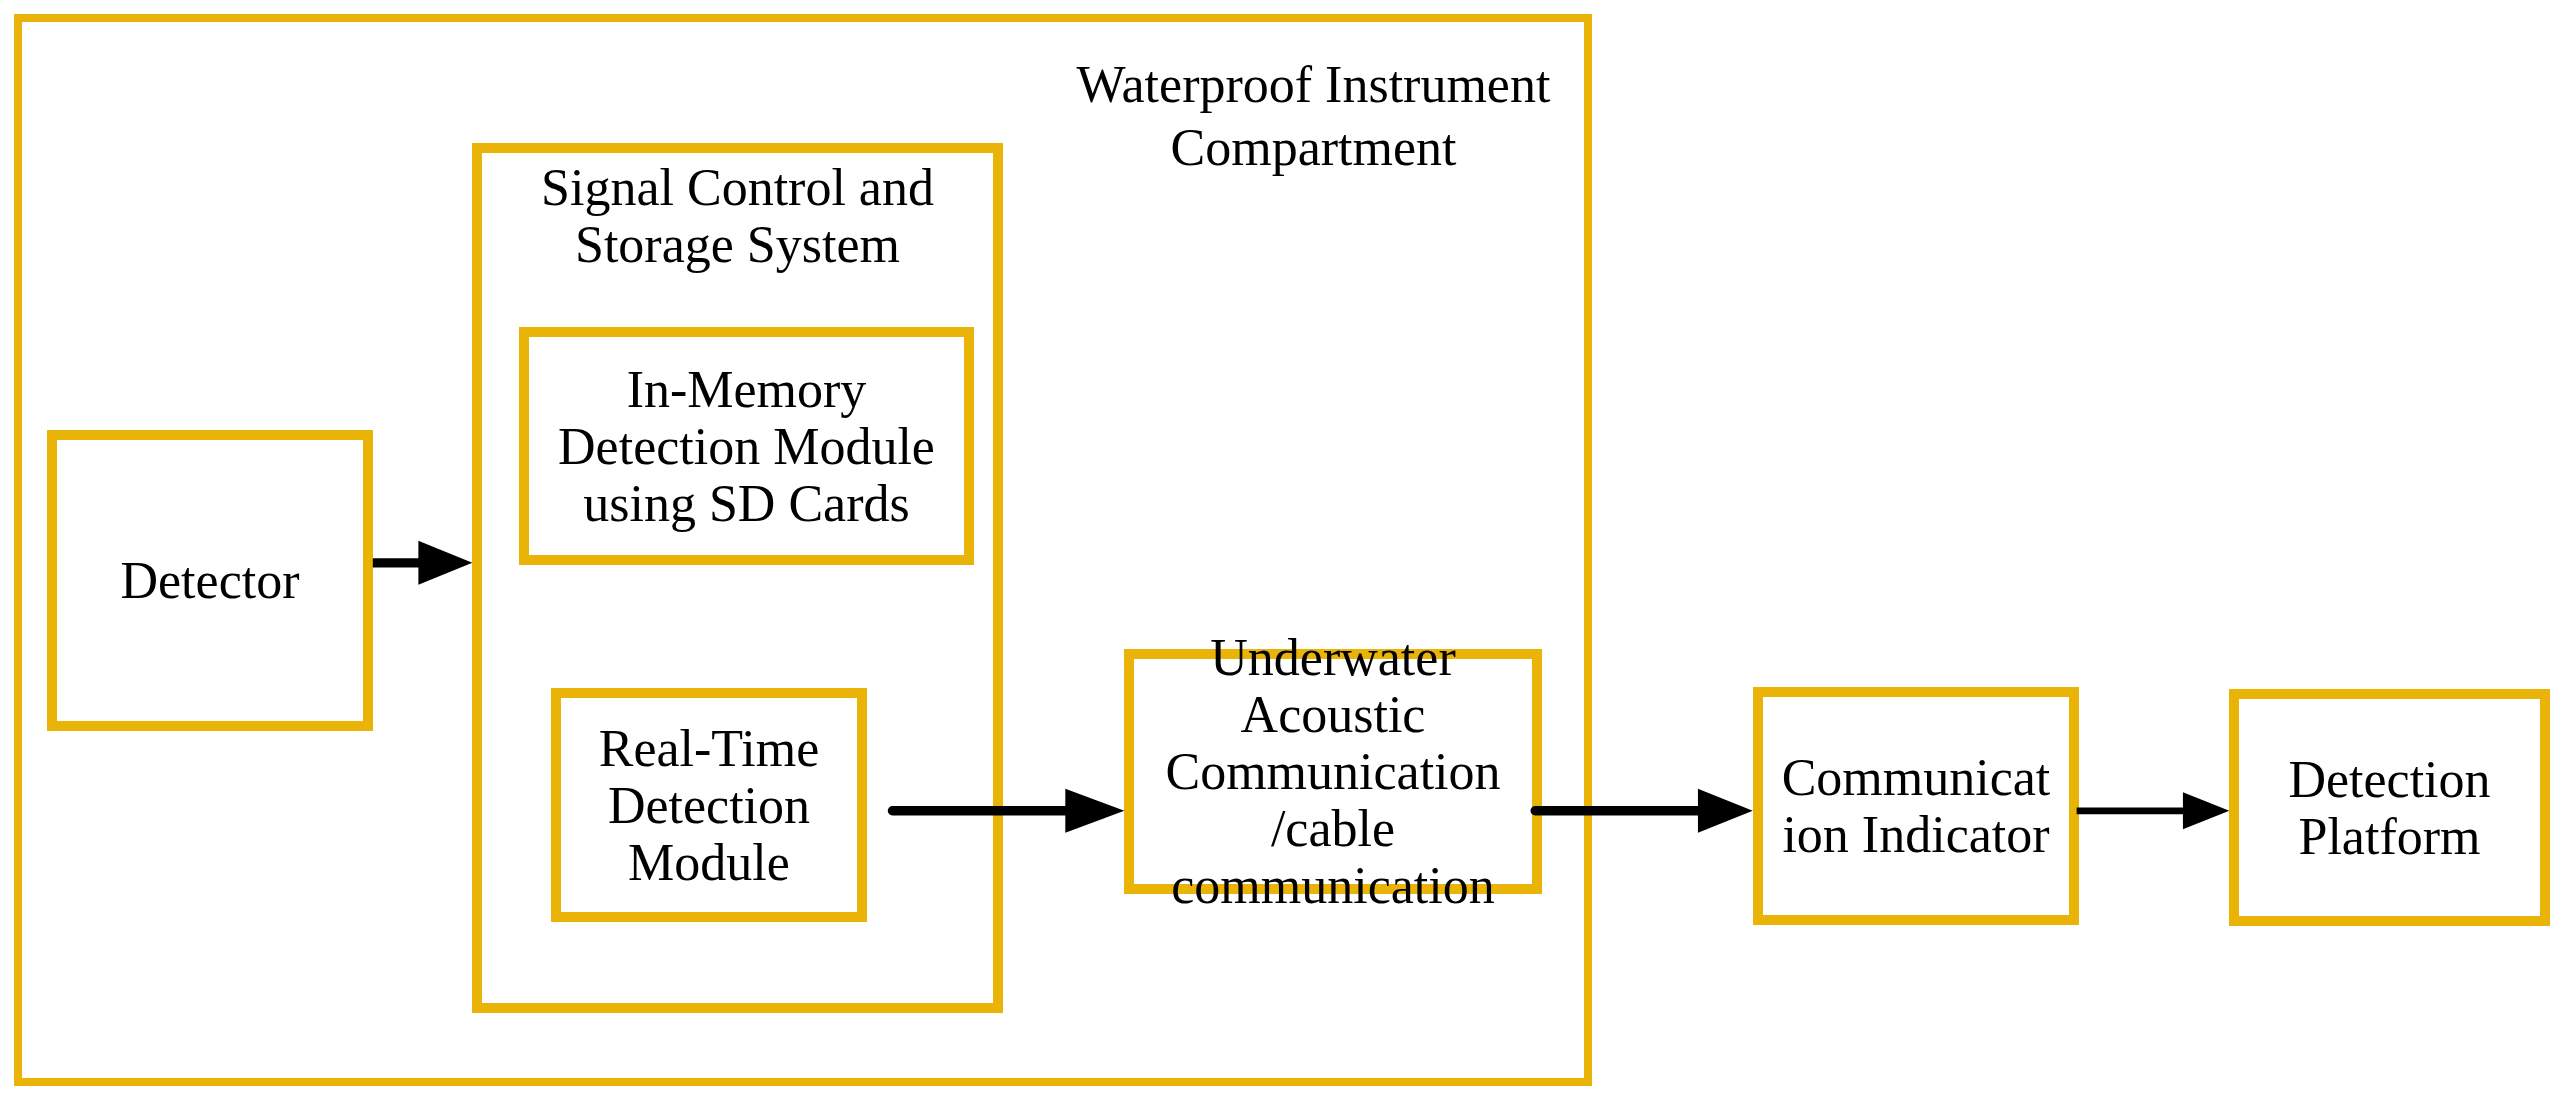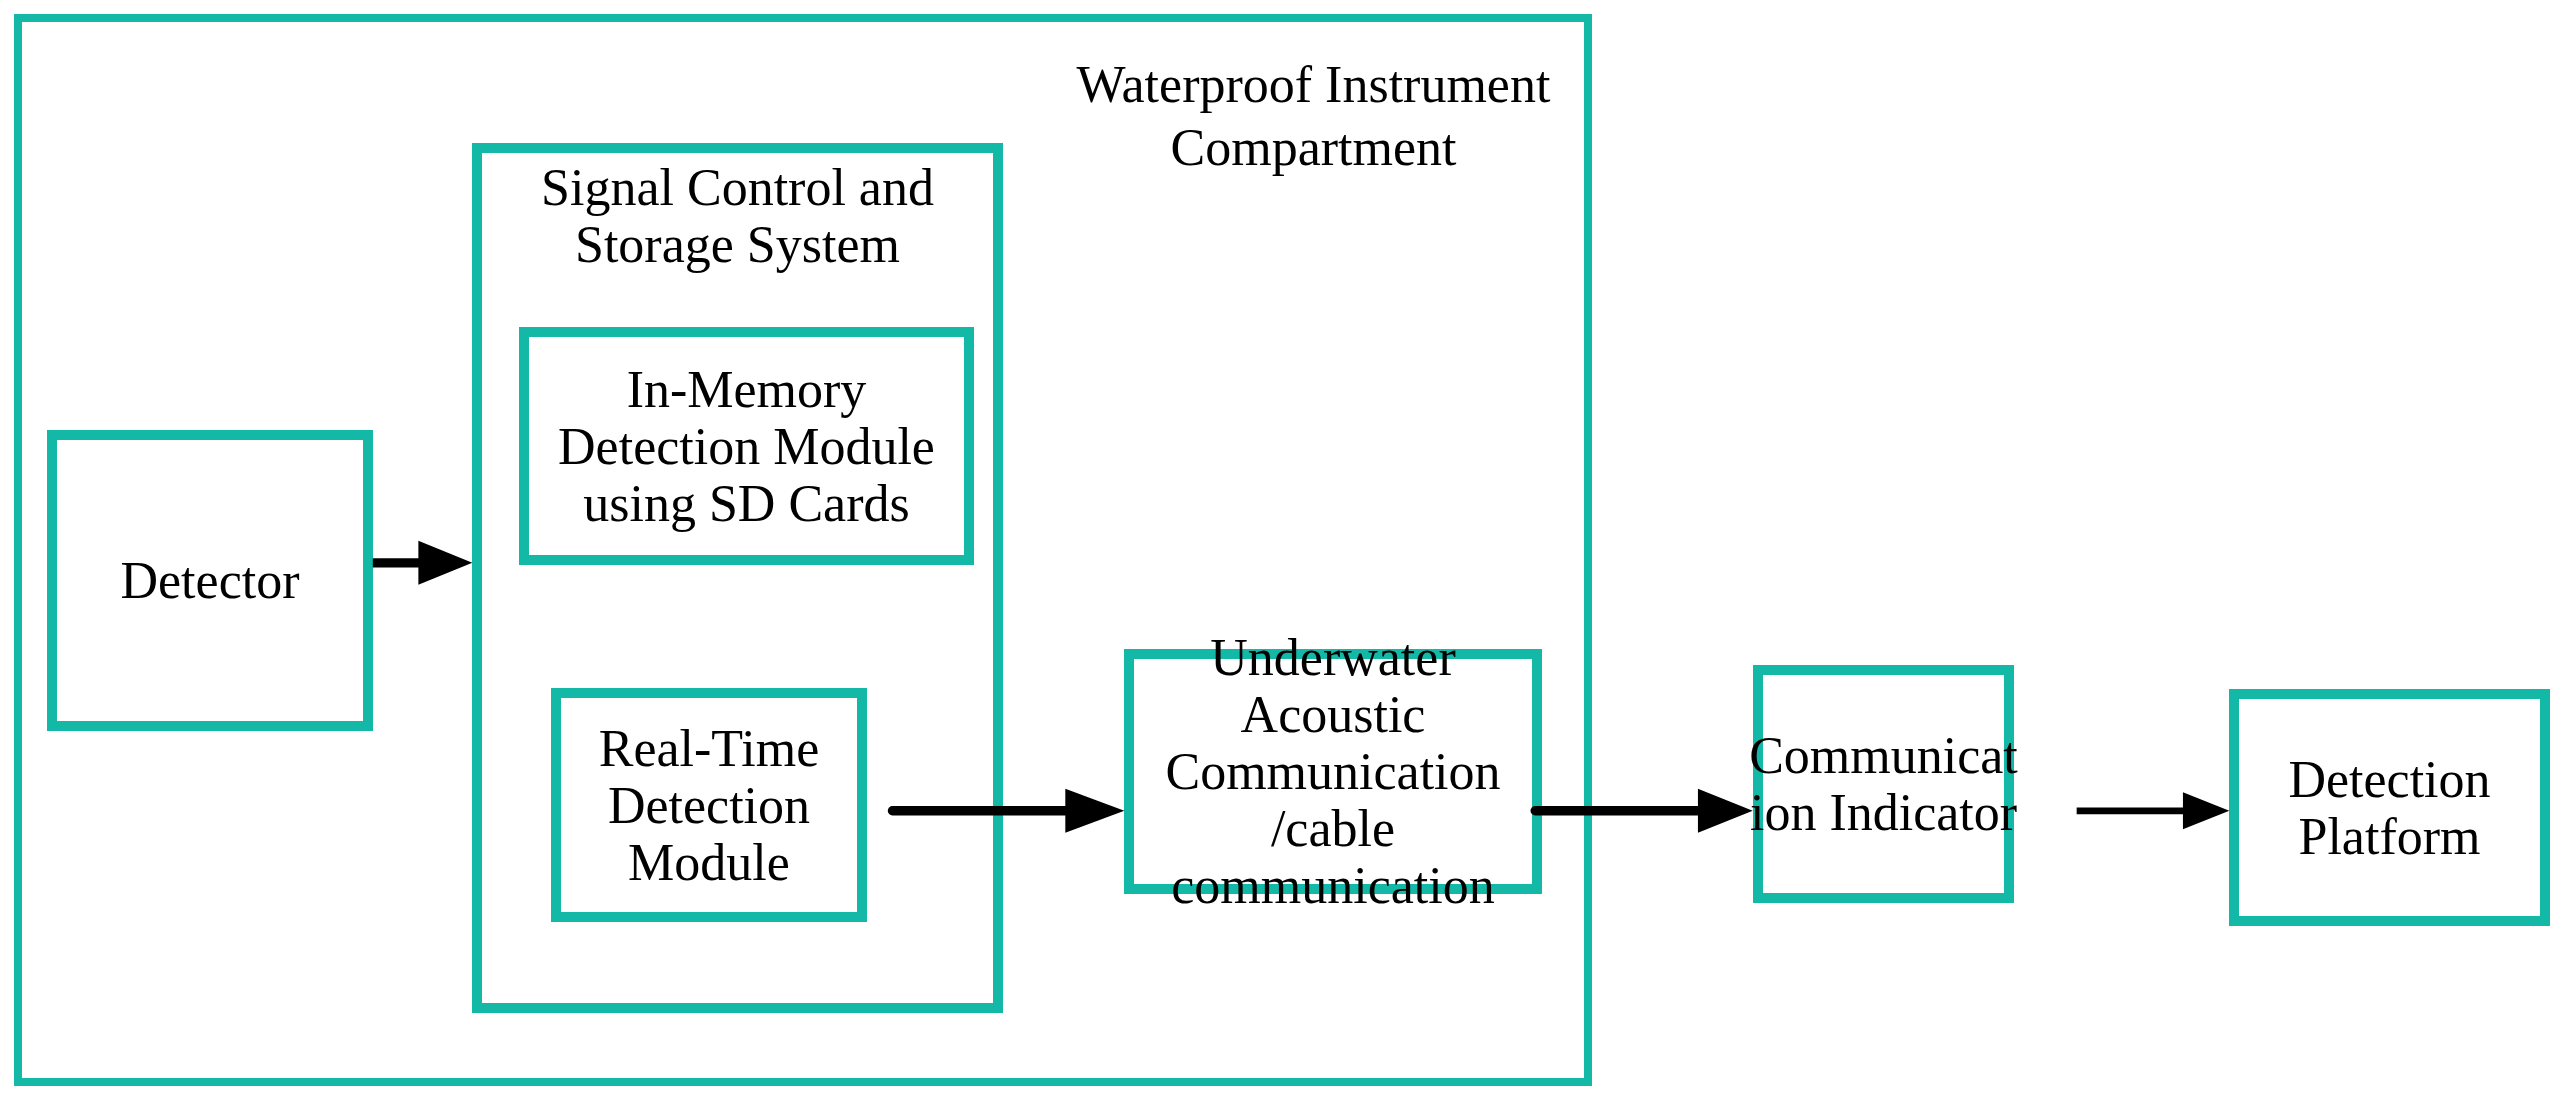--- a/index.html
+++ b/index.html
@@ -11,21 +11,21 @@
     position: relative;
     width: 2576px;
     height: 1107px;
     background: #ffffff;
     overflow: hidden;
     border-radius: 15px;
   }
   .box {
     position: absolute;
     box-sizing: border-box;
-    border: 10px solid #14b8a6;
+    border: 10px solid #eab308;
     background: #ffffff;
     display: flex;
     align-items: center;
     justify-content: center;
     text-align: center;
   }
   .label {
     font-family: "Liberation Serif", "DejaVu Serif", serif;
     font-size: 52px;
     line-height: 57px;
@@ -67,22 +67,22 @@
   }
   #real-time-box {
     left: 551px; top: 688px;
     width: 316px; height: 234px;
   }
   #underwater-box {
     left: 1124px; top: 649px;
     width: 418px; height: 245px;
   }
   #comm-indicator-box {
-    left: 1753px; top: 665px;
-    width: 261px; height: 238px;
+    left: 1753px; top: 687px;
+    width: 326px; height: 238px;
   }
   #detection-platform-box {
     left: 2229px; top: 689px;
     width: 321px; height: 237px;
   }
   #arrow-layer {
     position: absolute;
     left: 0; top: 0;
     width: 2576px;
     height: 1107px;

